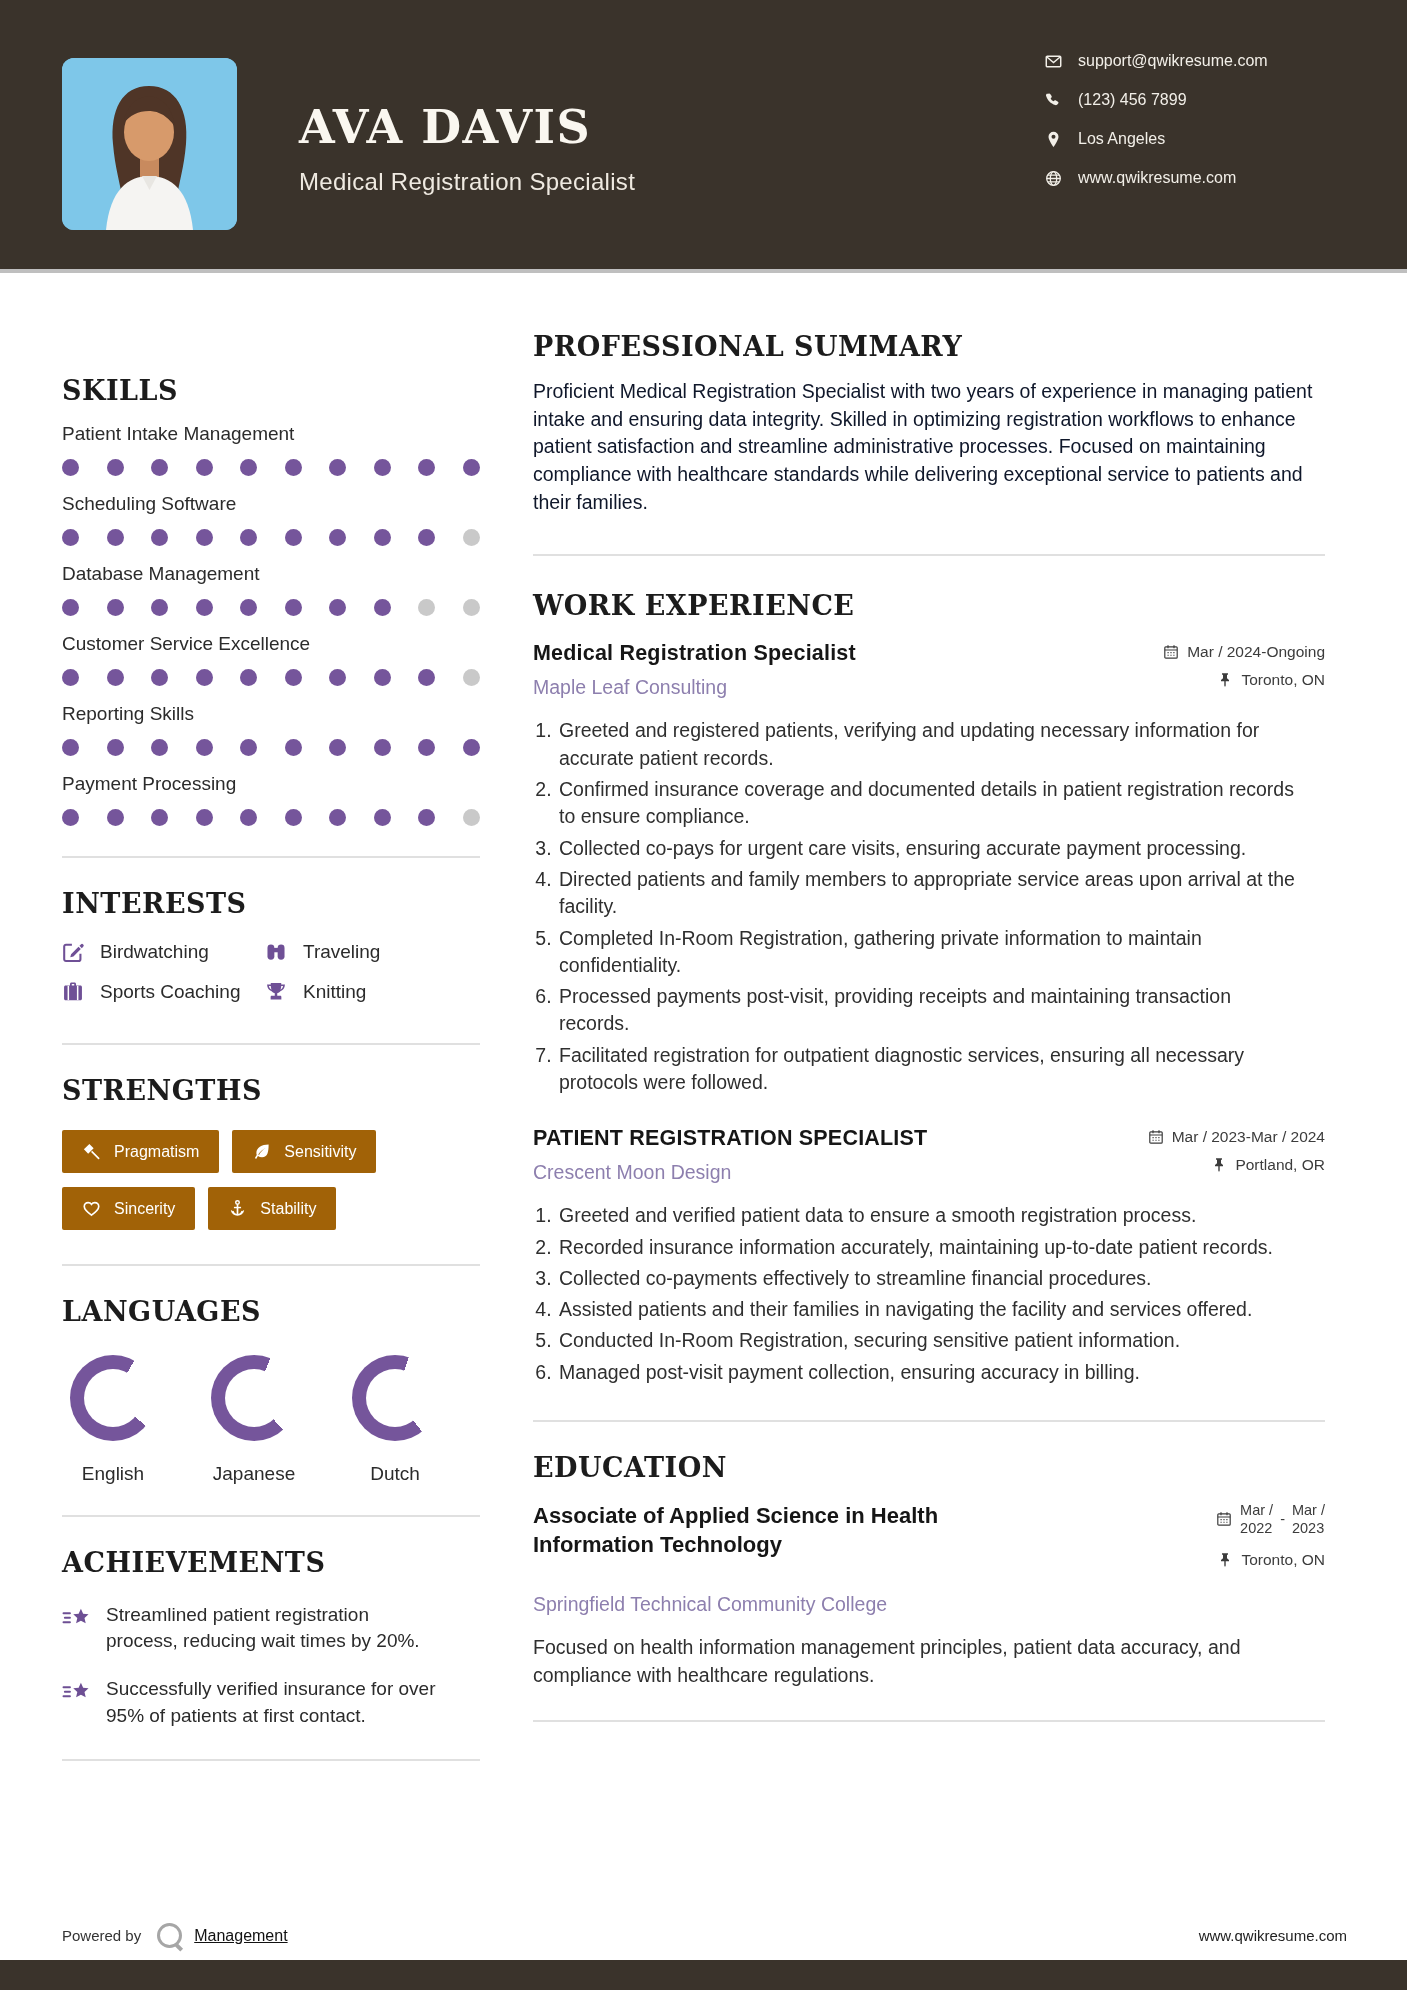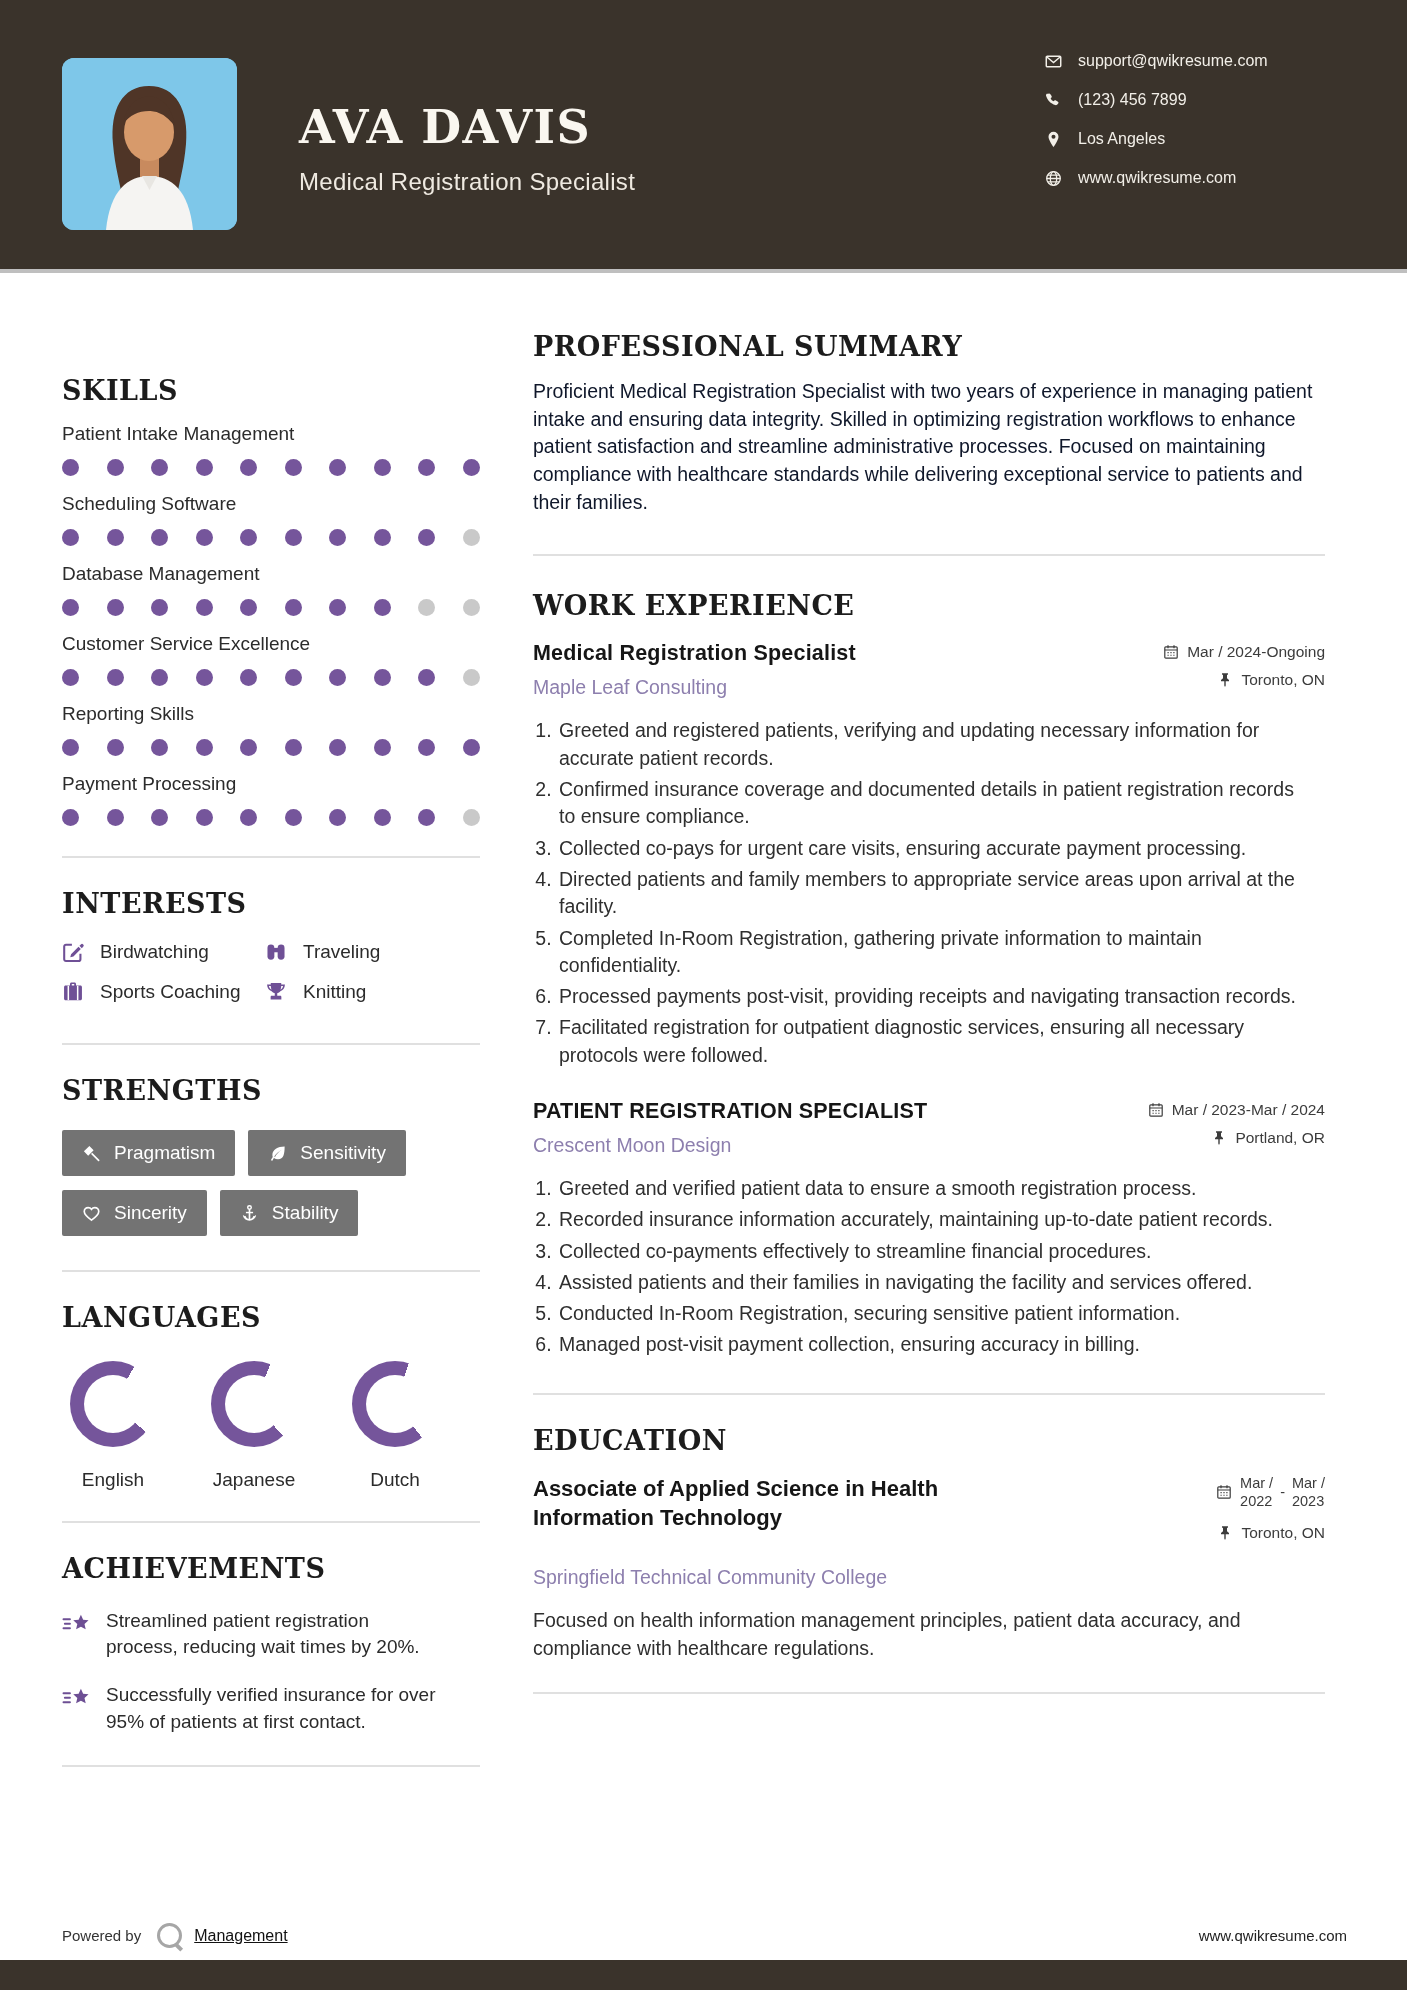--- a/index.html
+++ b/index.html
@@ -46,22 +46,22 @@
   .dot { width:17px; height:17px; border-radius:50%; background:#c9c9c9; }
   .dot.filled { background:#75559b; }
   .skills-block { margin-bottom:28px; }
   
   .interests-grid { display:grid; grid-template-columns:203px auto; row-gap:18px; margin-top:22px; margin-bottom:40px; }
   .interest-item { display:flex; align-items:center; font-size:19px; color:#2b2b2b; }
   .interest-item .ico { width:22px; height:22px; margin-right:16px; color:#6f5096; flex:none; }
   
   .badges { margin-top:24px; margin-bottom:34px; display:flex; flex-wrap:wrap; gap:14px 13px; width:420px; }
   .badge {
-    display:inline-flex; align-items:center; background:#737373; color:#fff;
-    font-size:19px; padding:12px 20px; border-radius:2px;
+    display:inline-flex; align-items:center; background:#a16207; color:#fff;
+    font-size:16px; padding:12px 20px; border-radius:2px;
   }
   .badge .ico { width:19px; height:19px; margin-right:13px; color:#fff; flex:none; }
   
   .langs { display:flex; gap:55px; padding-left:8px; margin-top:28px; margin-bottom:30px; }
   .lang { text-align:center; }
   .ring { position:relative; width:86px; height:86px; border-radius:50%; }
   .ring .hole { position:absolute; left:14px; top:14px; width:58px; height:58px; border-radius:50%; background:#fff; }
   .lang-label { margin-top:22px; font-size:19px; color:#2b2b2b; }
   
   .ach-list { margin-top:24px; margin-bottom:26px; }
@@ -439,21 +439,21 @@
                     <span>Toronto, ON</span>
                   </div>
                 </div>
               </div>
               <ol class="bullets">
                 <li>Greeted and registered patients, verifying and updating necessary information for accurate patient records.</li>
                 <li>Confirmed insurance coverage and documented details in patient registration records to ensure compliance.</li>
                 <li>Collected co-pays for urgent care visits, ensuring accurate payment processing.</li>
                 <li>Directed patients and family members to appropriate service areas upon arrival at the facility.</li>
                 <li>Completed In-Room Registration, gathering private information to maintain confidentiality.</li>
-                <li>Processed payments post-visit, providing receipts and navigating transaction records.</li>
+                <li>Processed payments post-visit, providing receipts and maintaining transaction records.</li>
                 <li>Facilitated registration for outpatient diagnostic services, ensuring all necessary protocols were followed.</li>
               </ol>
             </div>
             <div class="job" style="margin-top: 30px;">
               <div class="job-head">
                 <div>
                   <div class="job-title">PATIENT REGISTRATION SPECIALIST</div>
                   <div class="job-company">Crescent Moon Design</div>
                 </div>
                 <div class="job-meta">

